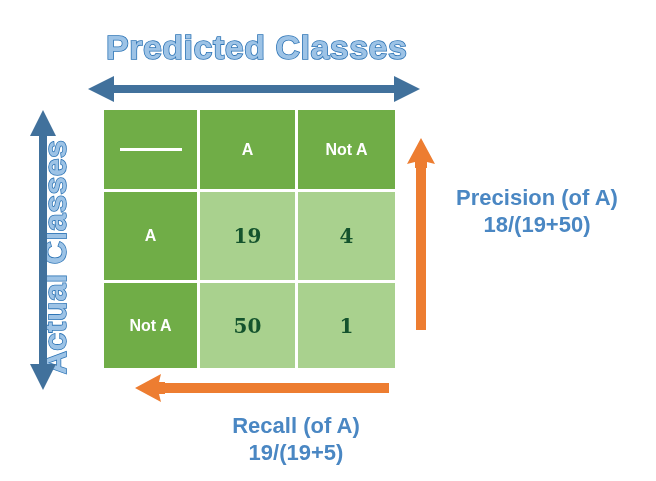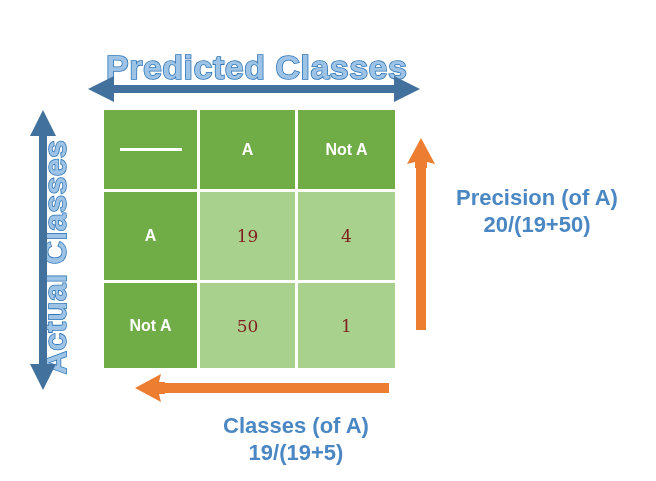--- a/index.html
+++ b/index.html
@@ -28,21 +28,20 @@
     -webkit-text-stroke: 1.6px #2E75B6;
     paint-order: stroke fill;
     white-space: nowrap;
     letter-spacing: 0.5px;
   }
   #predicted-title {
     left: 106px;
     top: 27px;
     font-size: 34px;
     line-height: 40px;
-    margin-top: 20px;
   }
   #actual-title-wrap {
     position: absolute;
     left: -75px;
     top: 235px;
     width: 260px;
     height: 44px;
     transform: rotate(-90deg);
     transform-origin: center center;
   }
@@ -85,24 +84,24 @@
     box-sizing: border-box;
   }
   .hdr {
     background: #70AD47;
     color: #ffffff;
     font-weight: bold;
     font-size: 16px;
   }
   .val {
     background: #A9D18E;
-    color: #7f1d1d;
+    color: #14532d;
     font-family: "DejaVu Serif", serif;
-    font-size: 17px;
-    font-weight: normal;
+    font-size: 20px;
+    font-weight: bold;
   }
   #corner-dash {
     display: block;
     width: 62px;
     height: 3px;
     background: #ffffff;
   }
 
   
   .metric-label {
@@ -157,26 +156,26 @@
     <div class="cell val">1</div>
   </div>
 
   <svg class="arrow-svg" id="precision-arrow" width="34" height="192">
     <polygon points="17,0 3,26 11,24 11,30 23,30 23,24 31,26" fill="#ED7D31"></polygon>
     <rect x="12" y="22" width="10" height="170" fill="#ED7D31"></rect>
   </svg>
 
   <div class="metric-label" id="precision-label">
     <div>Precision (of A)</div>
-    <div>20/(19+50)</div>
+    <div>18/(19+50)</div>
   </div>
 
   <svg class="arrow-svg" id="recall-arrow" width="254" height="32">
     <polygon points="0,16 26,2 24,10 30,10 30,22 24,22 26,30" fill="#ED7D31"></polygon>
     <rect x="22" y="11" width="232" height="10" fill="#ED7D31"></rect>
   </svg>
 
   <div class="metric-label" id="recall-label">
-    <div>Classes (of A)</div>
+    <div>Recall (of A)</div>
     <div>19/(19+5)</div>
   </div>
 
 </div>
 
 </body></html>

